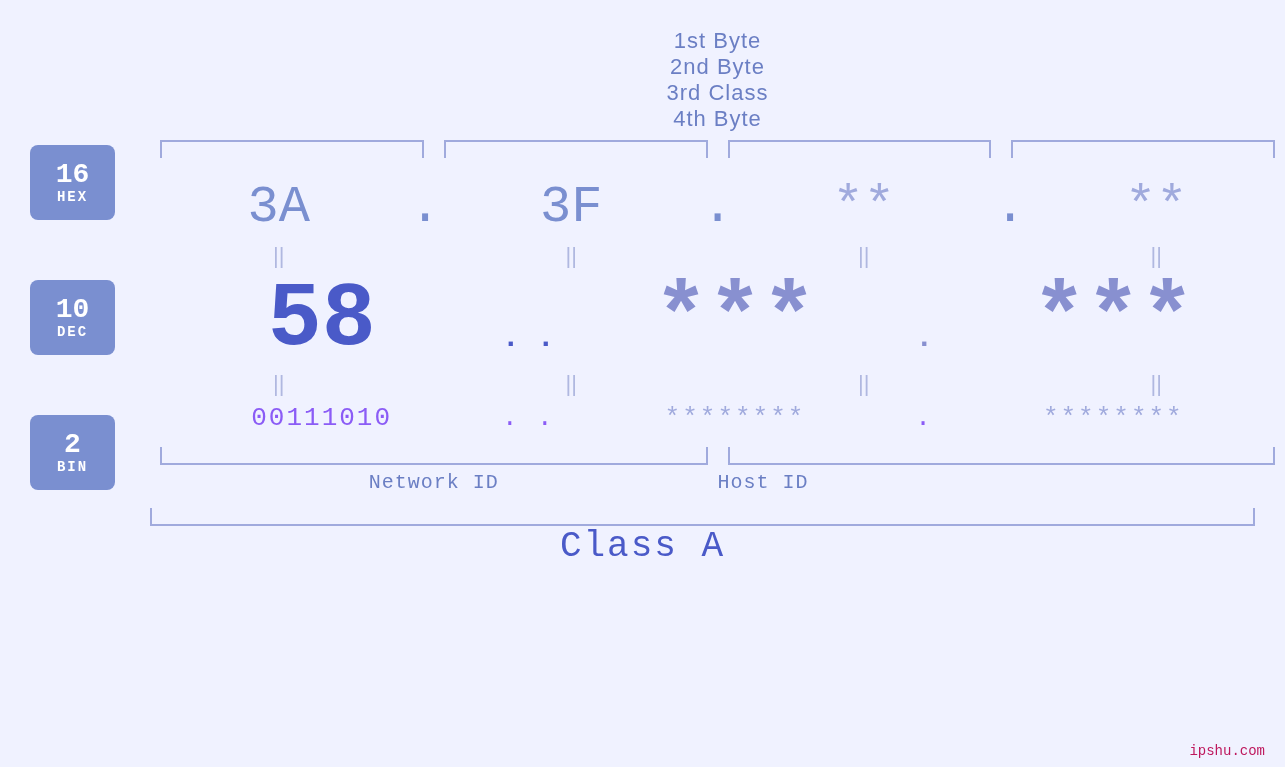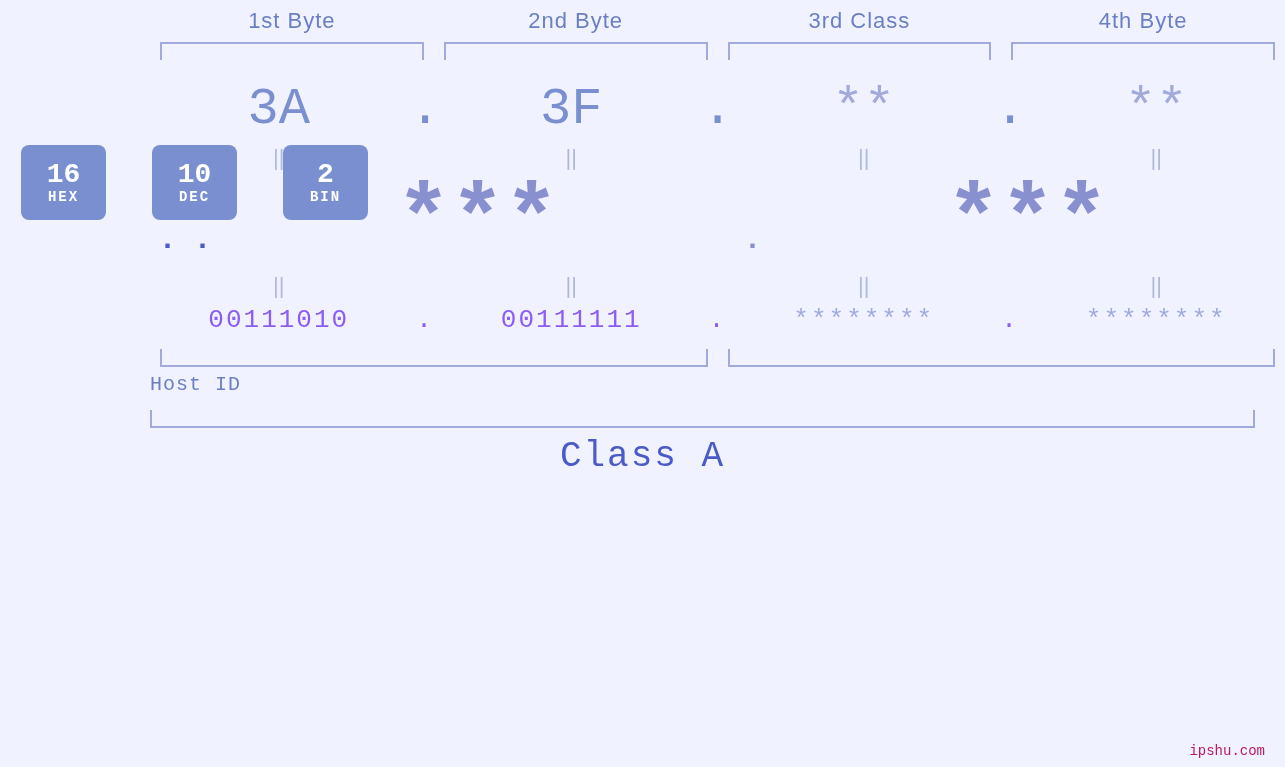--- a/index.html
+++ b/index.html
@@ -20,21 +20,22 @@
       display: flex;
       flex-direction: column;
       align-items: center;
     }
 
     
     .byte-headers {
       display: flex;
       width: 100%;
       padding-left: 150px;
-      margin-top: 8px;
+      margin-top: 28px;
+      flex-direction: column;
     }
 
     .byte-header {
       flex: 1;
       text-align: center;
       color: #6b7fc4;
       font-size: 22px;
       font-family: Arial, sans-serif;
       font-weight: normal;
       letter-spacing: 1px;
@@ -53,25 +54,25 @@
       margin: 0 10px;
       height: 18px;
       border-top: 2px solid #a0aadd;
       border-left: 2px solid #a0aadd;
       border-right: 2px solid #a0aadd;
     }
 
     
     .base-labels {
       position: absolute;
-      left: 21px;
+      left: 30px;
       top: 145px;
       display: flex;
-      flex-direction: row;
-      gap: 46px;
+      flex-direction: column;
+      gap: 60px;
     }
 
     .base-box {
       width: 85px;
       height: 75px;
       background: #7a8fd0;
       border-radius: 8px;
       display: flex;
       flex-direction: column;
       align-items: center;
@@ -275,20 +276,23 @@
       <div class="cell-value"><span class="equals-sign">||</span></div>
       <div class="sep"></div>
       <div class="cell-value"><span class="equals-sign">||</span></div>
       <div class="sep"></div>
       <div class="cell-value"><span class="equals-sign">||</span></div>
       <div class="sep"></div>
       <div class="cell-value"><span class="equals-sign">||</span></div>
     </div>
 
     <div class="row-flex dec-row" style="margin-top: 6px; align-items: flex-end;">
+      <div class="cell-value">
+        <span class="dec-value">58</span>
+      </div>
       <div class="sep" style="padding-bottom: 12px;">
         <span class="dec-value dot-dec">.</span>
       </div>
       <div class="sep" style="padding-bottom: 12px;">
         <span class="dec-value dot-dec">.</span>
       </div>
       <div class="cell-value">
         <span class="dec-masked">***</span>
       </div>
       <div class="sep" style="padding-bottom: 12px;">
@@ -309,23 +313,20 @@
       <div class="cell-value"><span class="equals-sign">||</span></div>
     </div>
 
     <div class="row-flex bin-row" style="margin-top: 6px;">
       <div class="cell-value">
         <span class="bin-value">00111010</span>
       </div>
       <div class="sep">
         <span class="bin-value">.</span>
       </div>
-      <div class="cell-value">
-        <span class="bin-value">00111111</span>
-      </div>
       <div class="sep">
         <span class="bin-value">.</span>
       </div>
       <div class="cell-value">
         <span class="bin-masked">********</span>
       </div>
       <div class="sep">
         <span class="bin-value">.</span>
       </div>
       <div class="cell-value">
@@ -336,26 +337,27 @@
   </div>
 
   <div style="display:flex; width:100%; padding-left:150px; margin-top:14px;">
 
     <div style="flex:0 0 calc(50% - 20px); margin:0 10px; height:18px; border-bottom:2px solid #a0aadd; border-left:2px solid #a0aadd; border-right:2px solid #a0aadd;"></div>
 
     <div style="flex:0 0 calc(50% - 20px); margin:0 10px; height:18px; border-bottom:2px solid #a0aadd; border-left:2px solid #a0aadd; border-right:2px solid #a0aadd;"></div>
   </div>
 
   <div style="display:flex; width:100%; padding-left:150px; margin-top:6px;">
+    <div style="flex:0 0 50%; text-align:center; color:#6b7fc4; font-size:20px; font-family:'Courier New',monospace; letter-spacing:1px;">Network ID</div>
     <div style="flex:0 0 50%; color:#6b7fc4; font-size:20px; font-family:'Courier New',monospace; letter-spacing:1px;">Host ID</div>
   </div>
 
   <div style="display:flex; width:100%; padding-left:150px; padding-right:30px; margin-top:14px;">
     <div style="flex:1; height:18px; border-bottom:2px solid #a0aadd; border-left:2px solid #a0aadd; border-right:2px solid #a0aadd;"></div>
   </div>
 
-  <div style="margin-top:8px; text-align:center; width:100%;">
+  <div style="text-align:center; width:100%;">
     <span class="class-label">Class A</span>
   </div>
 
   <div class="watermark">ipshu.com</div>
 
 </div>
 
 </body></html>

